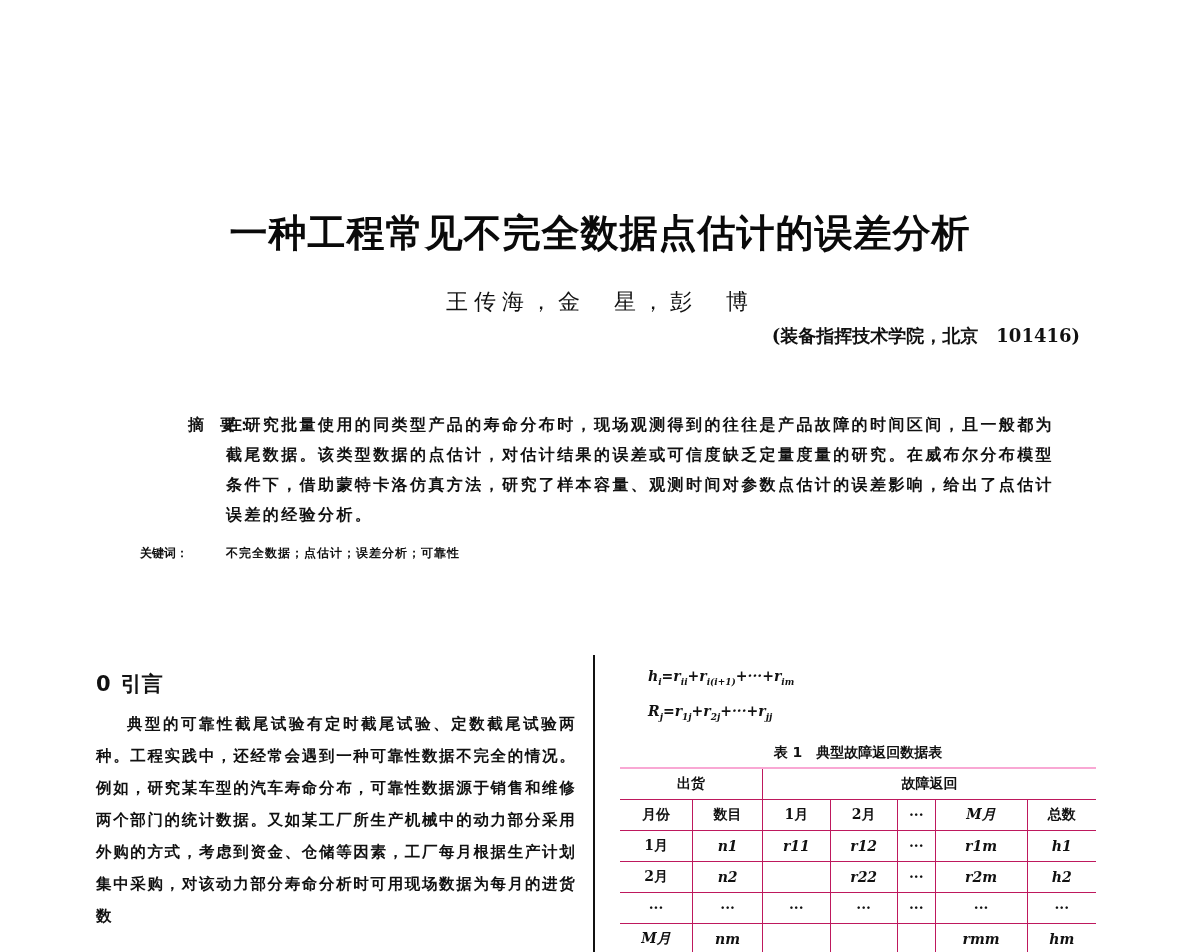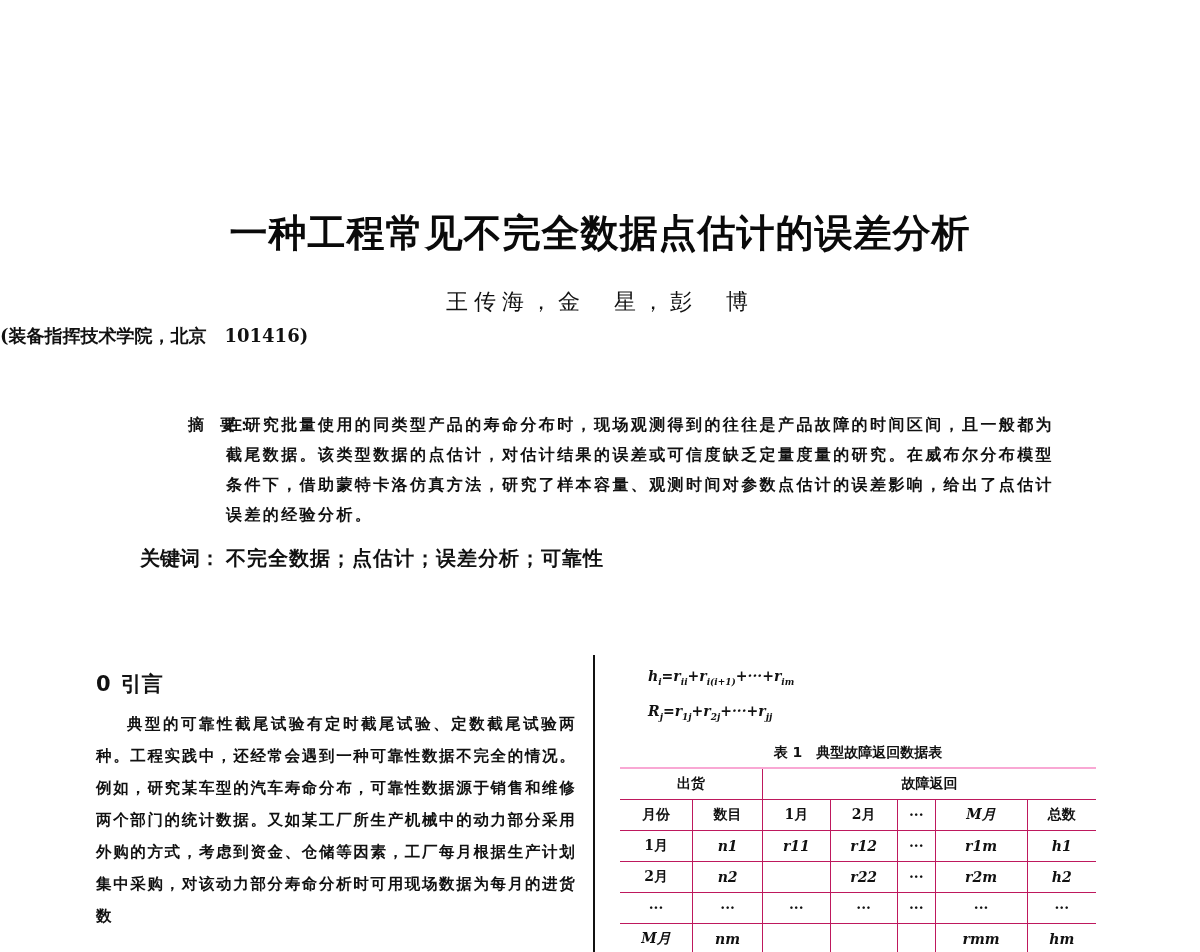--- a/index.html
+++ b/index.html
@@ -1,23 +1,23 @@
 <!DOCTYPE html>
 <html><head>
 <meta charset="utf-8">
 <style>
   html, body { margin:0; padding:0; background:#ffffff; }
   body { width:1200px; height:952px; position:relative; overflow:hidden; color:#111; font-family:"DejaVu Serif", serif; }
   .title { position:absolute; left:0; width:1200px; top:190px; text-align:center; font-family:"DejaVu Sans", sans-serif; font-weight:bold; font-size:38px; letter-spacing:1px; color:#0a0a0a;margin-top:18px; }
   .authors { position:absolute; left:0; width:1200px; top:287px; text-align:center; font-size:22px; letter-spacing:6px; }
-  .affil { position:absolute; left:0; width:1080px; top:324px; text-align:left; font-size:18px; font-weight:bold; }
+  .affil { position:absolute; left:0; width:1080px; top:324px; text-align:right; font-size:18px; font-weight:bold; }
   .abstract { position:absolute; left:140px; top:410px; width:930px; font-size:16px; font-weight:bold; line-height:30px; }
   .abs-label { position:absolute; left:0; top:0; width:86px;margin-left:48px; }
   .abs-text { margin-left:86px; letter-spacing:2.4px; }
-  .kw { position:absolute; left:140px; top:545px; font-size:20px; font-weight:bold; }
+  .kw { position:absolute; left:140px; top:545px; font-size:12px; font-weight:bold; }
   .kw .lbl { display:inline-block; width:86px; }
   .kw .val { letter-spacing:1px; }
   .sec-head { position:absolute; left:96px; top:670px; font-family:"DejaVu Sans", sans-serif; font-size:21px; font-weight:bold; }
   .sec-head .num { margin-right:10px; }
   .body-text { position:absolute; left:96px; top:708px; width:480px; font-size:15.5px; font-weight:bold; line-height:32px; }
   .body-text p { margin:0; text-indent:2em; letter-spacing:1.3px; text-align:justify; }
   .col-rule { position:absolute; left:593px; top:655px; width:2px; height:297px; background:#111; }
   .formula { position:absolute; left:648px; font-family:"DejaVu Serif", serif; font-style:italic; font-weight:bold; font-size:14px; }
   .formula sub { font-size:9px; }
   .tcap { position:absolute; left:620px; width:476px; top:744px; text-align:center; font-family:"DejaVu Sans", sans-serif; font-weight:bold; font-size:14px; }

